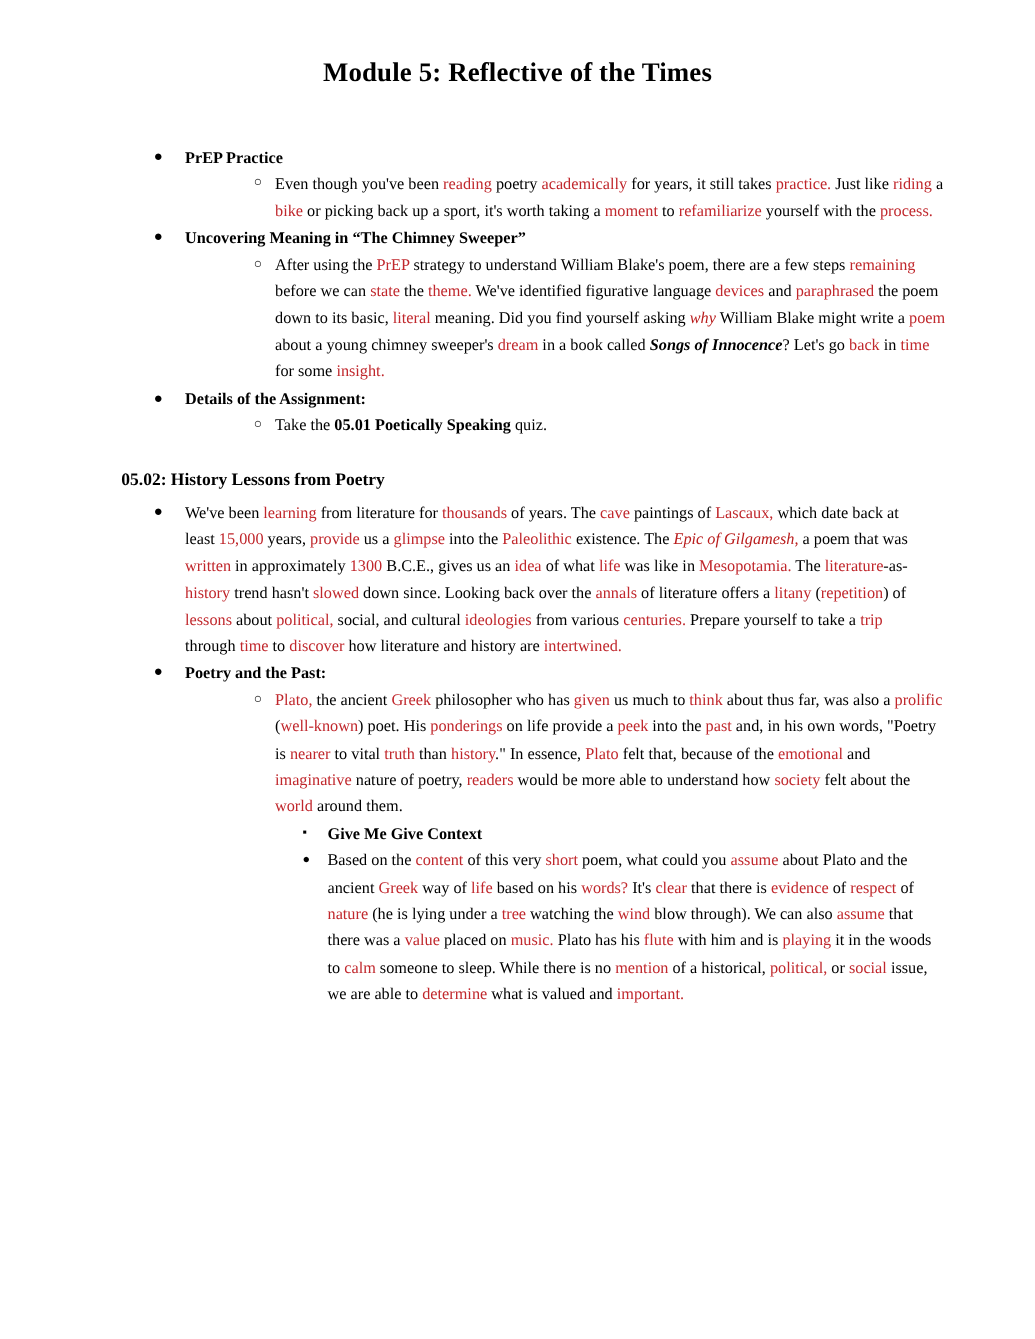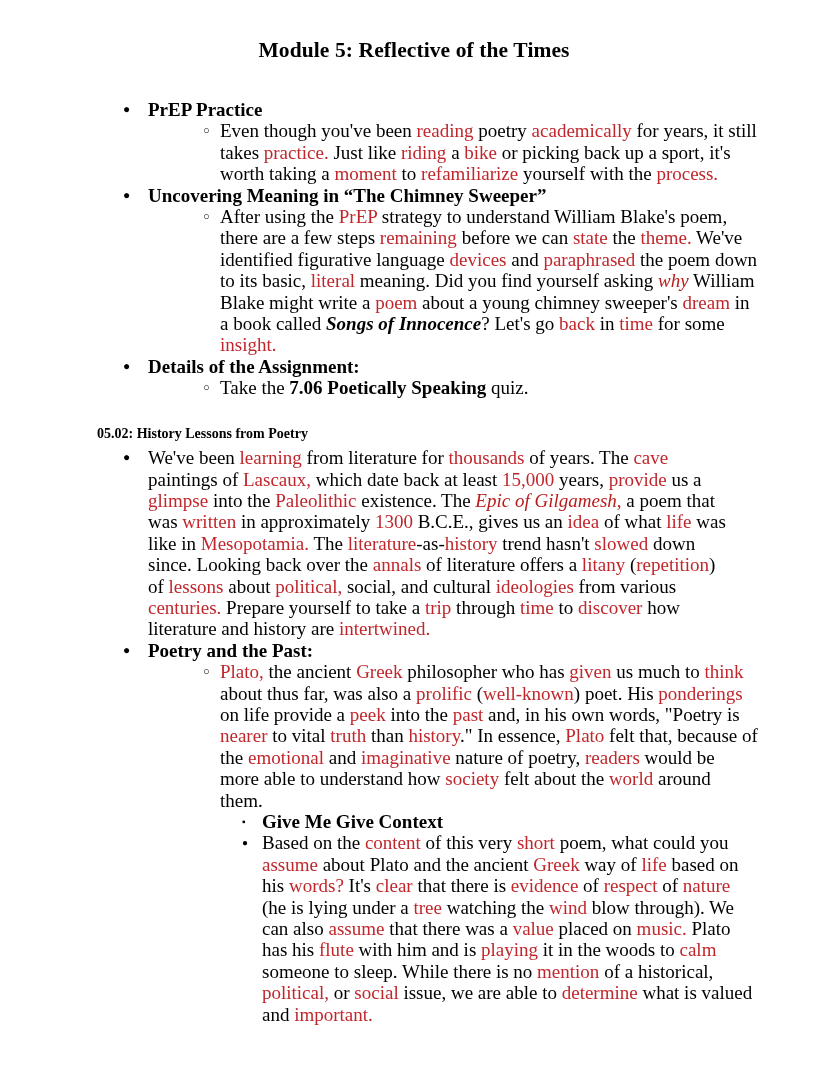--- a/index.html
+++ b/index.html
@@ -20,36 +20,36 @@
     width: 828px;
     height: 1071px;
     background: #ffffff;
     box-sizing: border-box;
     padding: 0;
   }
   .doc-title {
     text-align: center;
     font-size: 21.5px;
     font-weight: bold;
-    margin: 0;
+    margin: 8px;
     padding-top: 38px;
     letter-spacing: 0.1px;
   }
   .body-wrap {
     padding-top: 36px;
   }
   ul.lvl {
     list-style: none;
     margin: 0;
     padding: 0;
   }
   
   .li {
     position: relative;
-    font-size: 19px;
+    font-size: 13px;
     line-height: 21.4px;
     text-align: left;
   }
   .bullet {
     position: absolute;
     left: 0;
     top: 0;
     width: 22px;
     text-align: left;
     line-height: 21.4px;
@@ -132,21 +132,21 @@
           </li>
         </ul>
       </li>
 
       <li class="li">
         <span class="bullet dot"></span>
         <span class="txt b">Details of the Assignment:</span>
         <ul class="lvl lvl2">
           <li class="li para-l2">
             <span class="bullet circle"></span>
-            <span class="txt"><span>Take the </span><span class="b">7.06 Poetically Speaking</span><span> quiz.</span></span>
+            <span class="txt"><span>Take the </span><span class="b">05.01 Poetically Speaking</span><span> quiz.</span></span>
           </li>
         </ul>
       </li>
 
     </ul>
 
     <div class="section-head gap-before gap-after">05.02: History Lessons from Poetry</div>
 
     <ul class="lvl lvl1">
       <li class="li para">

